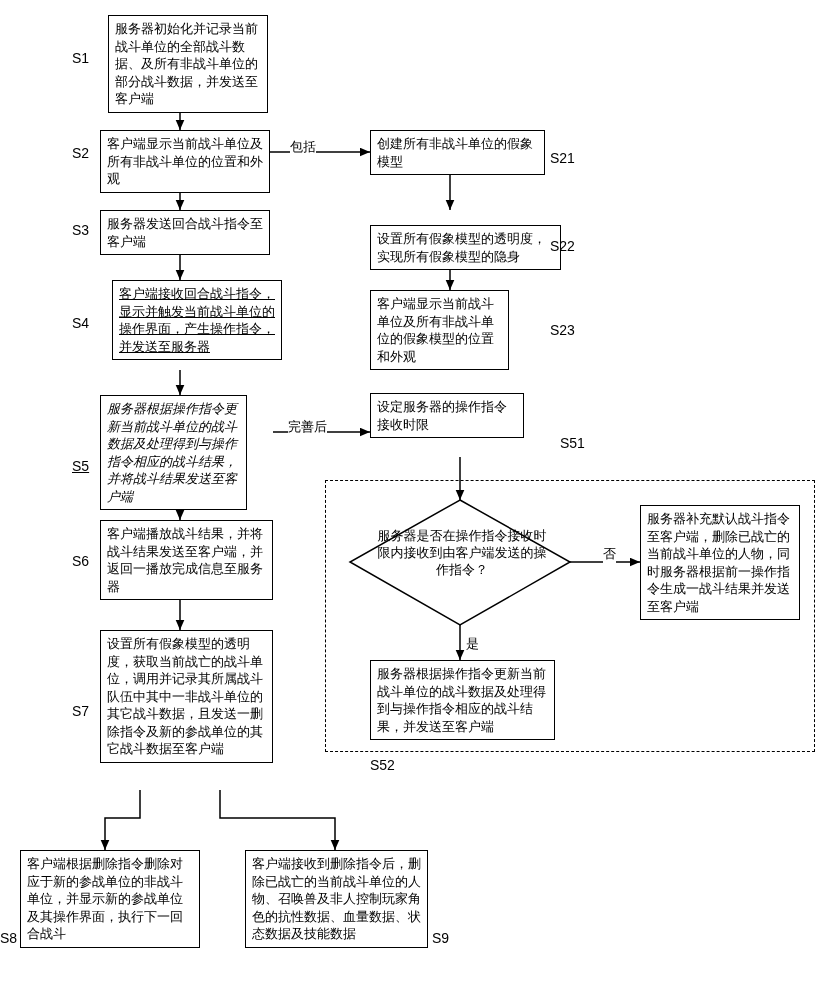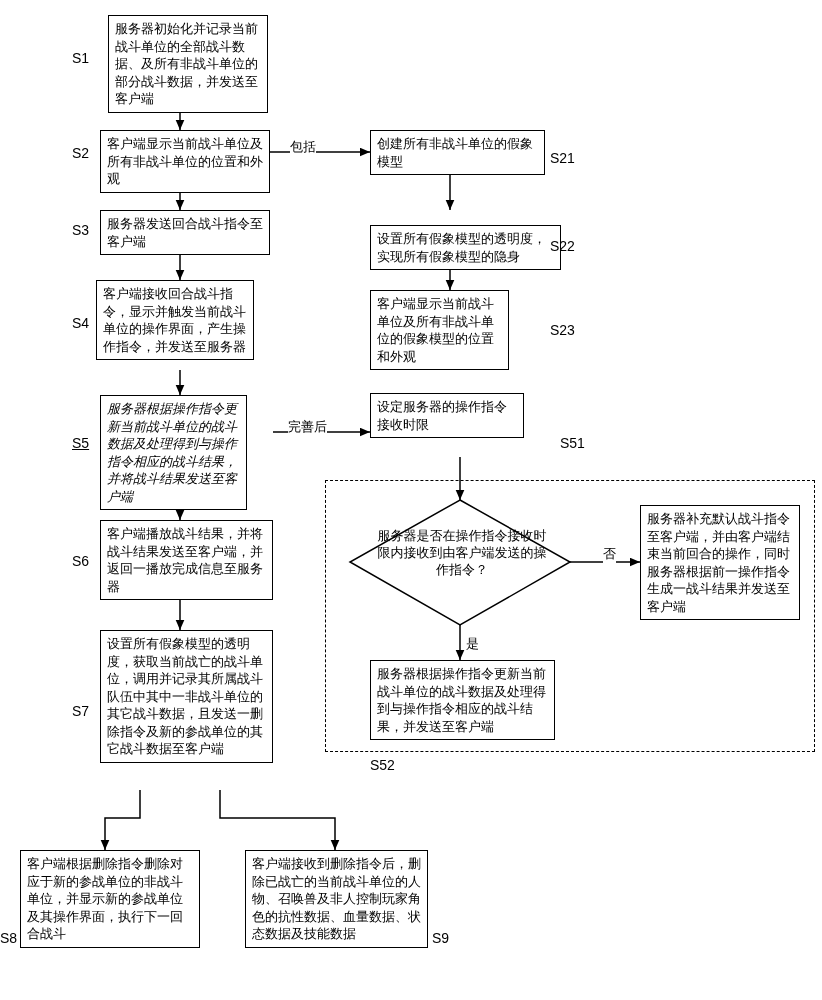--- a/index.html
+++ b/index.html
@@ -100,40 +100,40 @@
 
 <div class="box" style="left:370px; top:210px; width:191px;margin-top:15px;">设置所有假象模型的透明度，实现所有假象模型的隐身</div>
 <div class="label" style="left:550px; top:238px;">S22</div>
 
 <div class="box" style="left:370px; top:290px; width:139px;">客户端显示当前战斗单位及所有非战斗单位的假象模型的位置和外观</div>
 <div class="label" style="left:550px; top:322px;">S23</div>
 
 <div class="box" style="left:100px; top:210px; width:170px;">服务器发送回合战斗指令至客户端</div>
 <div class="label" style="left:72px; top:222px;">S3</div>
 
-<div class="box" style="left:96px; top:280px; width:158px;">客户端接收回合战斗指令，显示并触发当前战斗单位的操作界面，产生操作指令，并发送至服务器</div>
+<div class="box" style="left:112px; top:280px; width:170px;text-decoration:underline;">客户端接收回合战斗指令，显示并触发当前战斗单位的操作界面，产生操作指令，并发送至服务器</div>
 <div class="label" style="left:72px; top:315px;">S4</div>
 
 <div class="box" style="left:100px; top:395px; width:147px;font-style:italic;">服务器根据操作指令更新当前战斗单位的战斗数据及处理得到与操作指令相应的战斗结果，并将战斗结果发送至客户端</div>
-<div class="label" style="left:72px; top:435px;text-decoration:underline;">S5</div>
+<div class="label" style="left:72px; top:458px;text-decoration:underline;">S5</div>
 
 <div class="edge-label" style="left:288px; top:418px;">完善后</div>
 
 <div class="box" style="left:370px; top:393px; width:154px;">设定服务器的操作指令接收时限</div>
 <div class="label" style="left:560px; top:435px;">S51</div>
 
 <div class="dashed-box" style="left:325px; top:480px; width:490px; height:272px;"></div>
 <div class="label" style="left:370px; top:757px;">S52</div>
 
 <div class="diamond-text" style="left:372px; top:528px;">服务器是否在操作指令接收时限内接收到由客户端发送的操作指令？</div>
 <div class="edge-label" style="left:466px; top:635px;">是</div>
 <div class="edge-label" style="left:603px; top:545px;">否</div>
 
 <div class="box" style="left:370px; top:660px; width:185px;">服务器根据操作指令更新当前战斗单位的战斗数据及处理得到与操作指令相应的战斗结果，并发送至客户端</div>
-<div class="box" style="left:640px; top:505px; width:160px;">服务器补充默认战斗指令至客户端，并由客户端结束当前回合的操作，同时服务器根据前一操作指令生成一战斗结果并发送至客户端</div>
+<div class="box" style="left:640px; top:505px; width:160px;">服务器补充默认战斗指令至客户端，删除已战亡的当前战斗单位的人物，同时服务器根据前一操作指令生成一战斗结果并发送至客户端</div>
 
 <div class="box" style="left:100px; top:520px; width:173px;">客户端播放战斗结果，并将战斗结果发送至客户端，并返回一播放完成信息至服务器</div>
 <div class="label" style="left:72px; top:553px;">S6</div>
 
 <div class="box" style="left:100px; top:630px; width:173px;">设置所有假象模型的透明度，获取当前战亡的战斗单位，调用并记录其所属战斗队伍中其中一非战斗单位的其它战斗数据，且发送一删除指令及新的参战单位的其它战斗数据至客户端</div>
 <div class="label" style="left:72px; top:703px;">S7</div>
 
 <div class="box" style="left:20px; top:850px; width:180px;">客户端根据删除指令删除对应于新的参战单位的非战斗单位，并显示新的参战单位及其操作界面，执行下一回合战斗</div>
 <div class="label" style="left:0px; top:930px;">S8</div>
 

